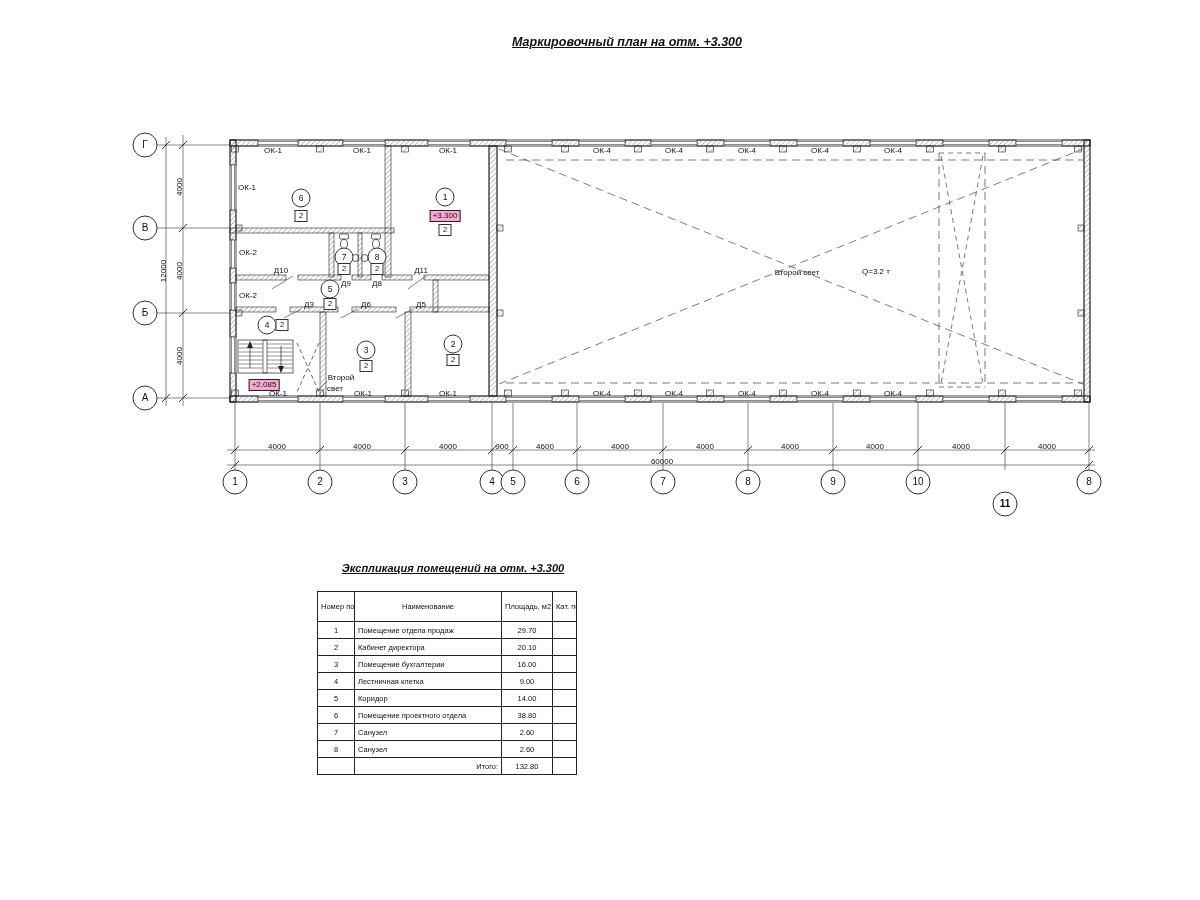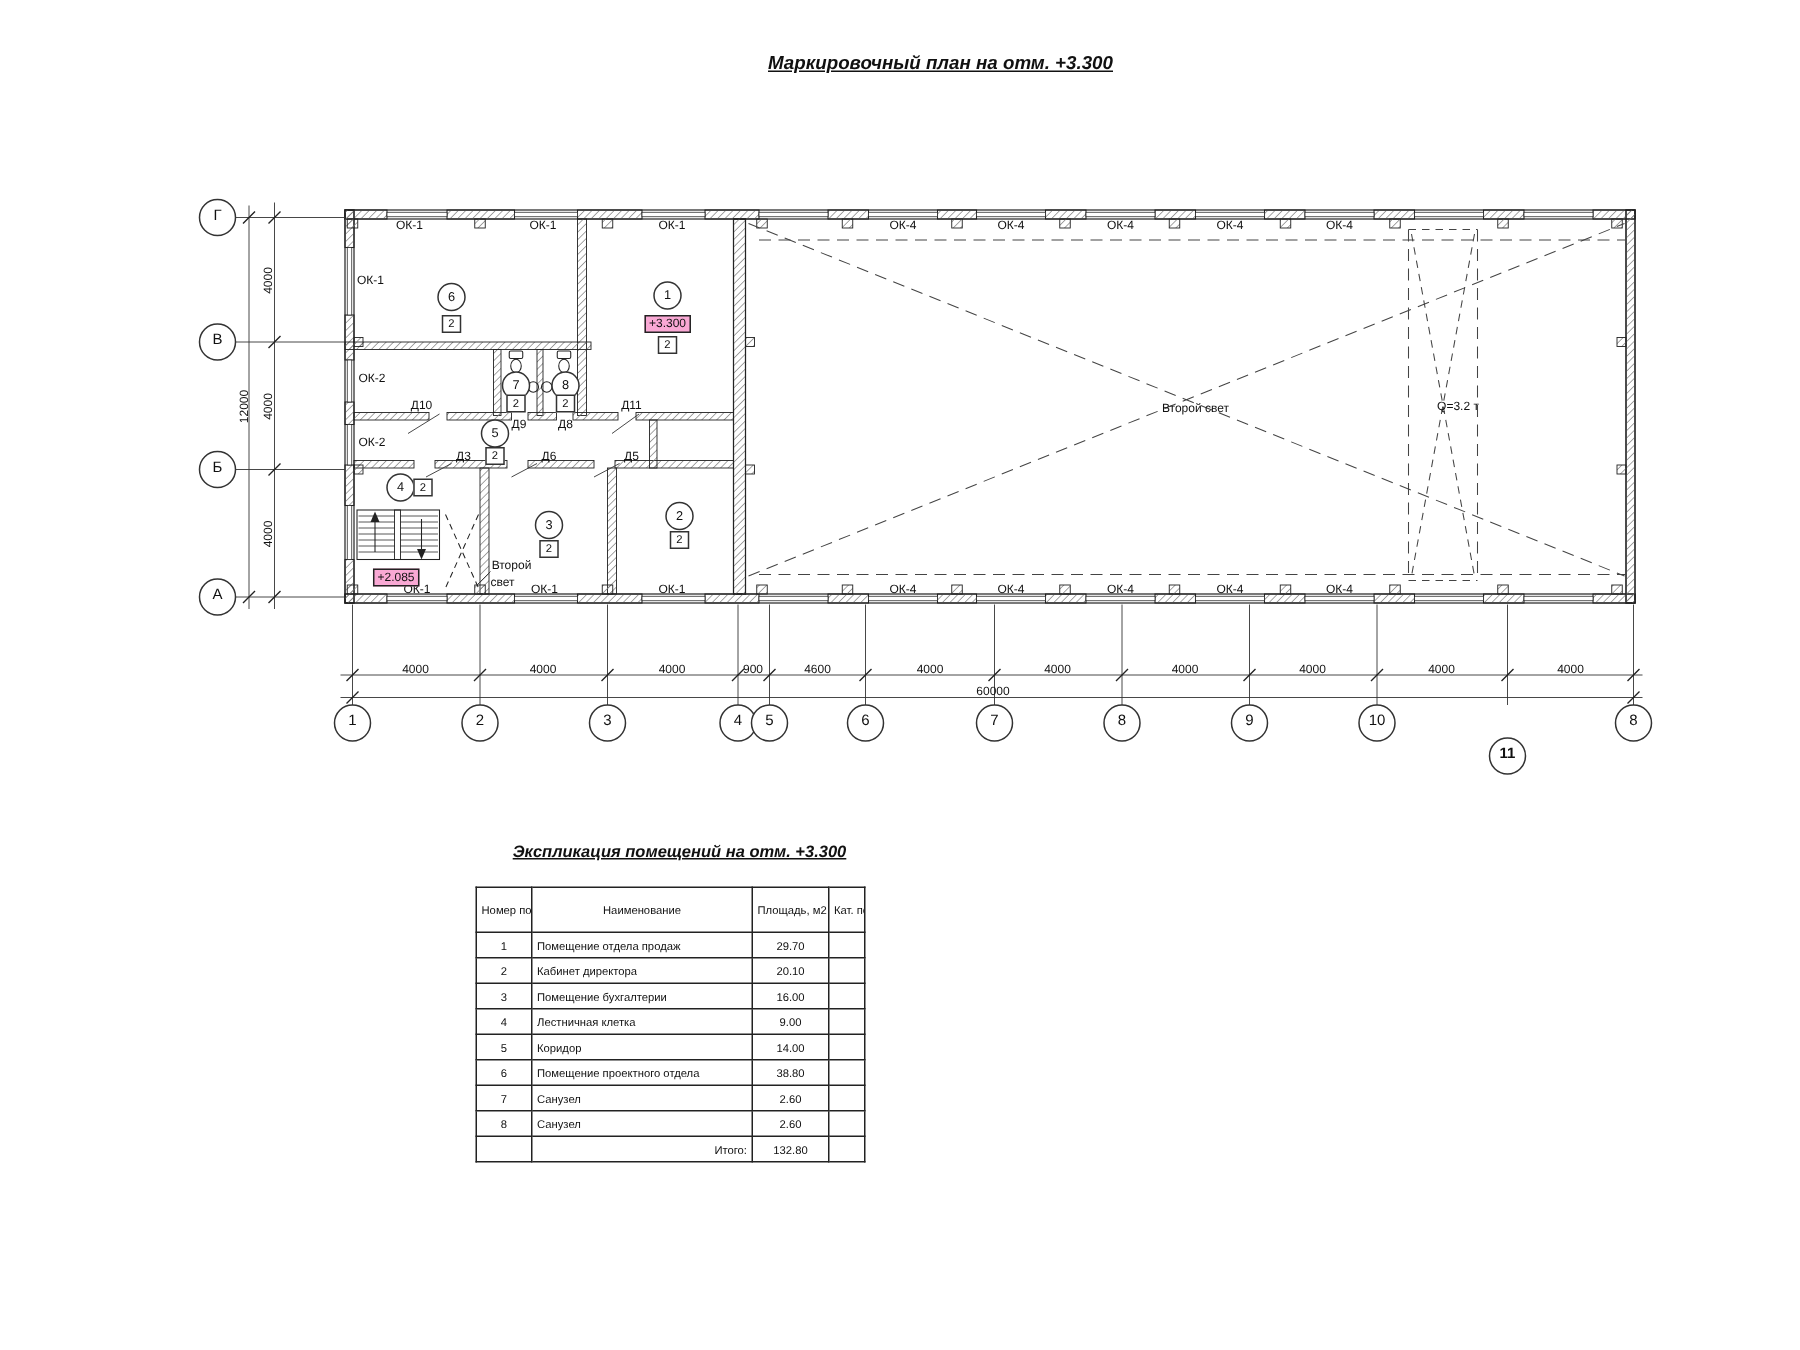--- a/index.html
+++ b/index.html
@@ -236,21 +236,21 @@
       <div class="lbl " style="left: 820px; top: 393px;">ОК-4</div>
       <div class="lbl " style="left: 893px; top: 393px;">ОК-4</div>
       <div class="lbl " style="left: 281px; top: 270px;">Д10</div>
       <div class="lbl " style="left: 346px; top: 283px;">Д9</div>
       <div class="lbl " style="left: 377px; top: 283px;">Д8</div>
       <div class="lbl " style="left: 421px; top: 270px;">Д11</div>
       <div class="lbl " style="left: 309px; top: 304px;">Д3</div>
       <div class="lbl " style="left: 366px; top: 304px;">Д6</div>
       <div class="lbl " style="left: 421px; top: 304px;">Д5</div>
       <div class="lbl " style="left: 797px; top: 248px; margin-top: 24px;">Второй свет</div>
-      <div class="lbl " style="left: 972px; top: 271px;">Q=3.2 т</div>
+      <div class="lbl " style="left: 876px; top: 271px;">Q=3.2 т</div>
       <div class="lbl " style="left: 341px; top: 377px;">Второй</div>
       <div class="lbl " style="left: 335px; top: 388px;">свет</div>
       <div class="lbl box" style="left: 445px; top: 216px;">+3.300</div>
       <div class="lbl box" style="left: 264px; top: 385px;">+2.085</div>
       <div class="lbl rc" style="left: 445px; top: 197px;">1</div>
       <div class="lbl cat" style="left: 445px; top: 230px;">2</div>
       <div class="lbl rc" style="left: 453px; top: 344px;">2</div>
       <div class="lbl cat" style="left: 453px; top: 360px;">2</div>
       <div class="lbl rc" style="left: 366px; top: 350px;">3</div>
       <div class="lbl cat" style="left: 366px; top: 366px;">2</div>

